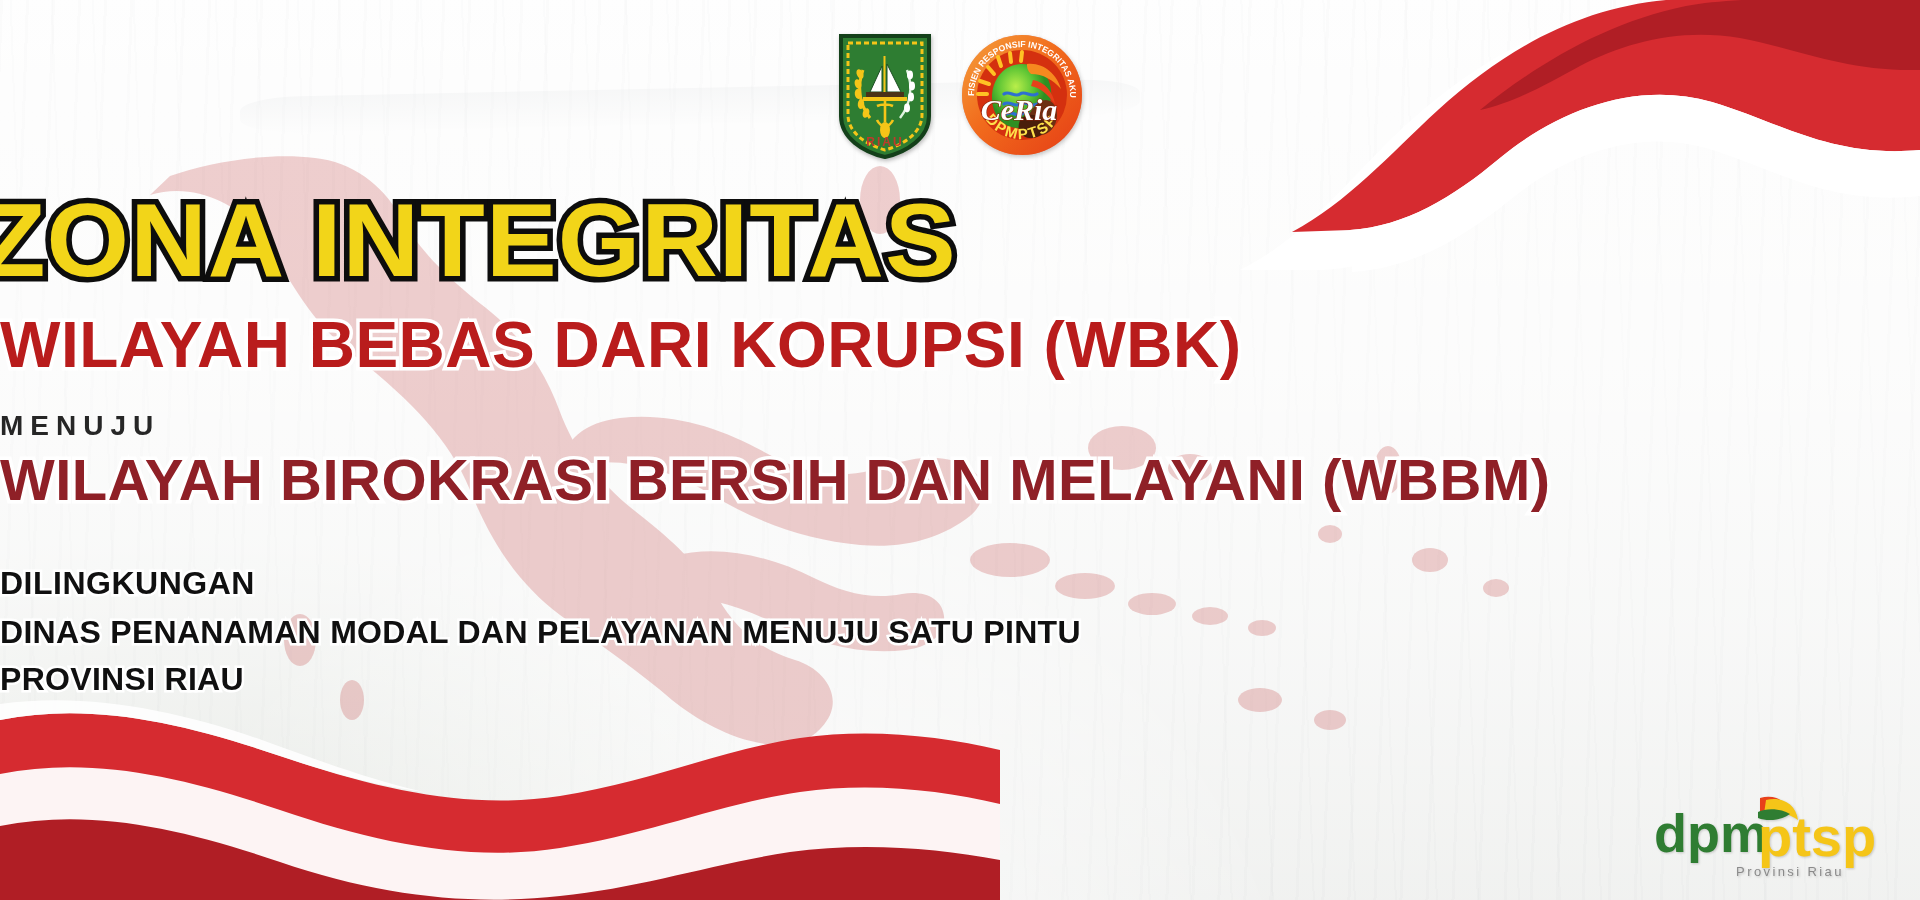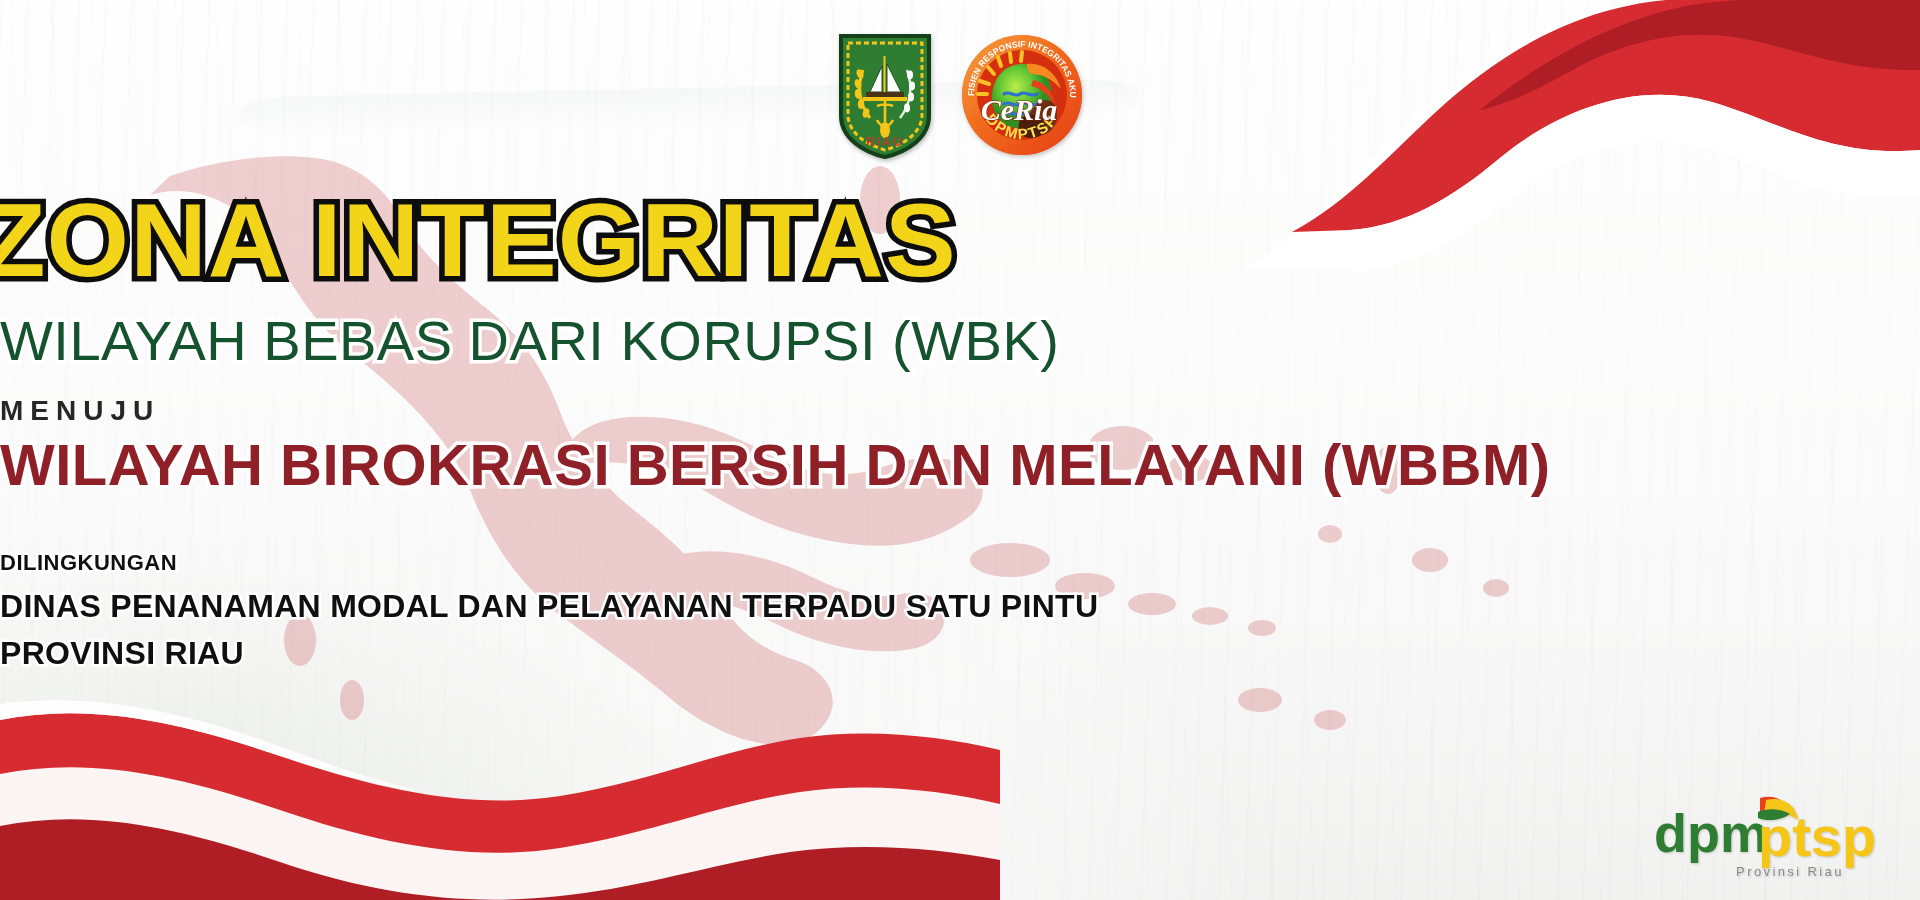--- a/index.html
+++ b/index.html
@@ -89,49 +89,49 @@
     line-height:1.0;
     color:#F2D519;
     -webkit-text-stroke:11px #0d0d0d;
     paint-order:stroke fill;
     font-stretch:condensed;
     transform:scaleX(1.02);
   }
 
   .line-wbk {
     margin-top:16px;
-    font-size:56px;
-    font-weight:400;
+    font-size:64px;
+    font-weight:700;
     letter-spacing:0.5px;
-    color:#14532d;
+    color:#b91c1c;
     -webkit-text-stroke:7px #ffffff;
     paint-order:stroke fill;
   }
 
   .line-menuju {
-    margin-top:22px;
+    margin-top:28px;
     font-size:28px;
     font-weight:800;
     letter-spacing:7px;
     color:#262626;
   }
 
   .line-wbbm {
     margin-top:4px;
     font-size:58px;
     font-weight:900;
     letter-spacing:0.5px;
     color:#8F2027;
     -webkit-text-stroke:7px #ffffff;
     paint-order:stroke fill;
   }
 
   .footer-block { margin-top:52px; }
   .line-dilingkungan {
-    font-size:22px; font-weight:900; letter-spacing:0.5px;
+    font-size:32px; font-weight:900; letter-spacing:0.5px;
     color:#101010;
     -webkit-text-stroke:5px #ffffff;
     paint-order:stroke fill;
   }
   .line-dinas {
     margin-top:12px;
     font-size:32px; font-weight:900; letter-spacing:0.3px;
     color:#101010;
     -webkit-text-stroke:5px #ffffff;
     paint-order:stroke fill;
@@ -314,21 +314,21 @@
     </svg>
   </div>
 
   <div class="content">
     <div class="title-zona">ZONA INTEGRITAS</div>
     <div class="line-wbk">WILAYAH BEBAS DARI KORUPSI (WBK)</div>
     <div class="line-menuju">MENUJU</div>
     <div class="line-wbbm">WILAYAH BIROKRASI BERSIH DAN MELAYANI (WBBM)</div>
     <div class="footer-block">
       <div class="line-dilingkungan">DILINGKUNGAN</div>
-      <div class="line-dinas">DINAS PENANAMAN MODAL DAN PELAYANAN TERPADU SATU PINTU</div>
+      <div class="line-dinas">DINAS PENANAMAN MODAL DAN PELAYANAN MENUJU SATU PINTU</div>
       <div class="line-provinsi">PROVINSI RIAU</div>
     </div>
   </div>
 
   <svg class="logo-dpmptsp" viewBox="0 0 250 96">
 
     <path d="M120 12 C 134 8, 146 14, 150 26 C 140 22, 130 22, 120 26 Z" fill="#E8411A"></path>
     <path d="M126 14 C 142 10, 156 18, 158 34 C 146 26, 134 24, 124 28 Z" fill="#F5C518"></path>
     <path d="M118 26 C 126 22, 140 22, 150 28 C 142 34, 128 36, 118 32 Z" fill="#2F7D32"></path>
     <text x="14" y="66" font-family="Liberation Sans, sans-serif" font-size="54" font-weight="bold" fill="#2F7D32">dpm</text>

